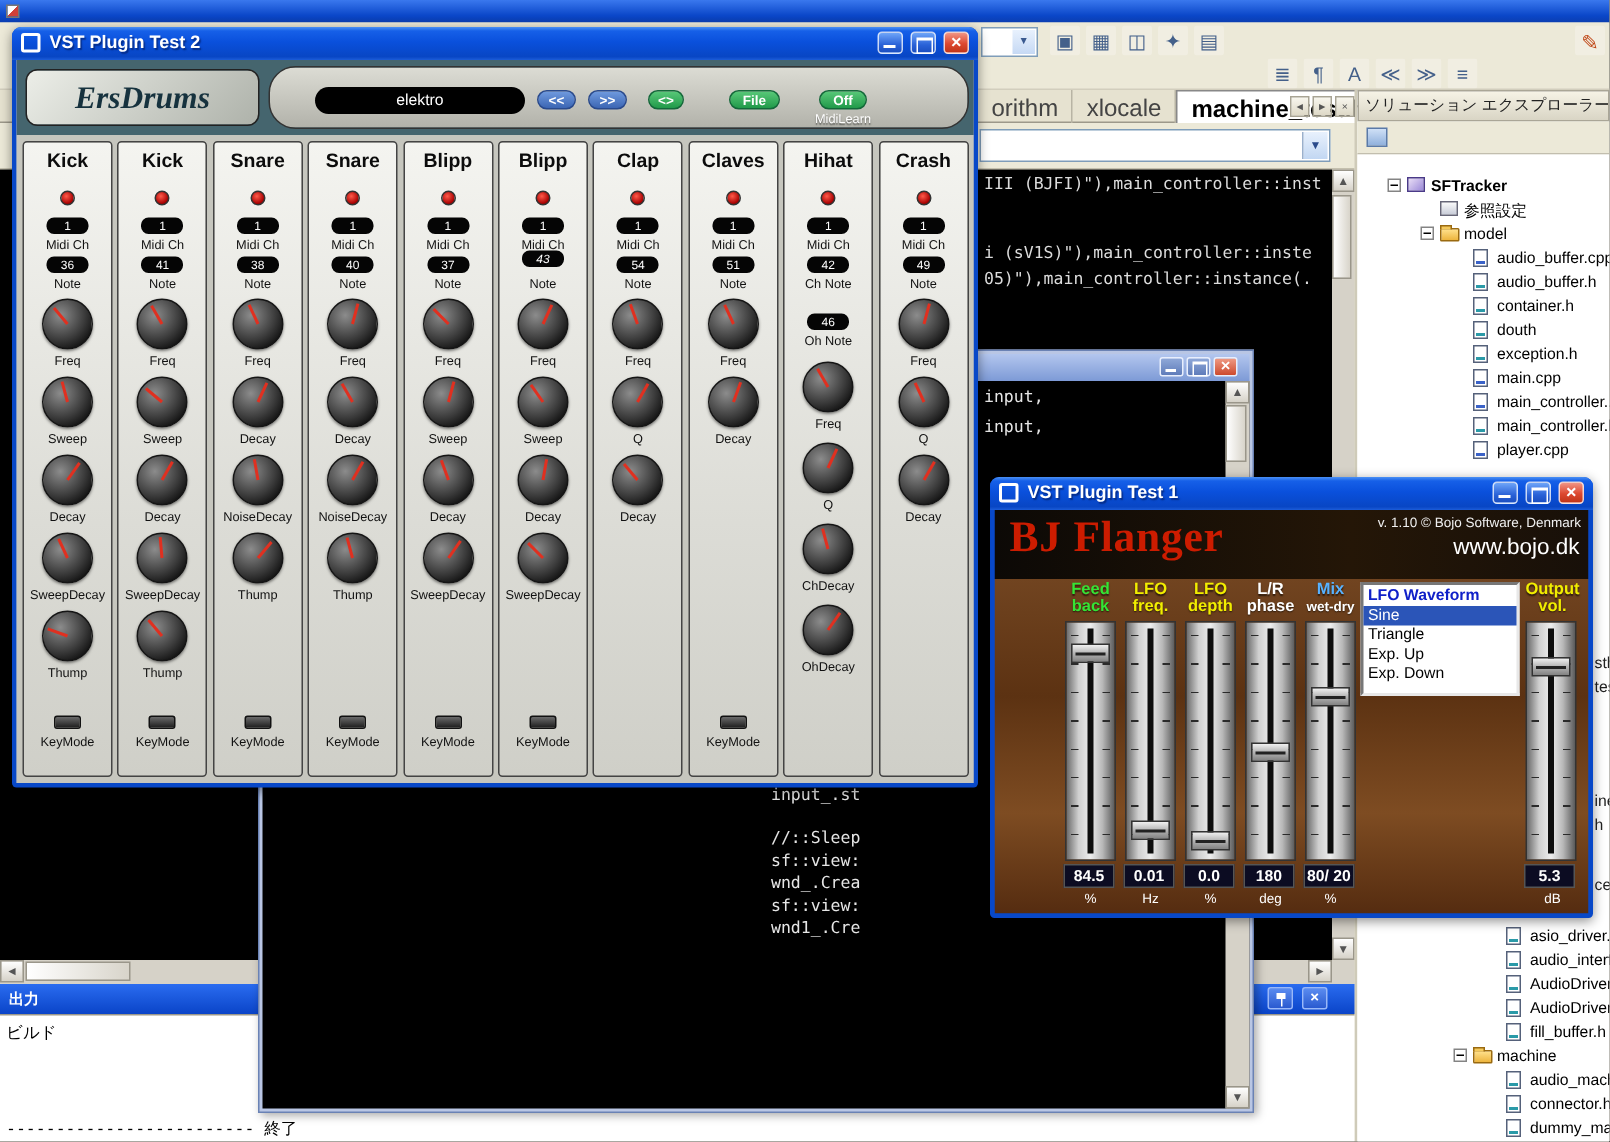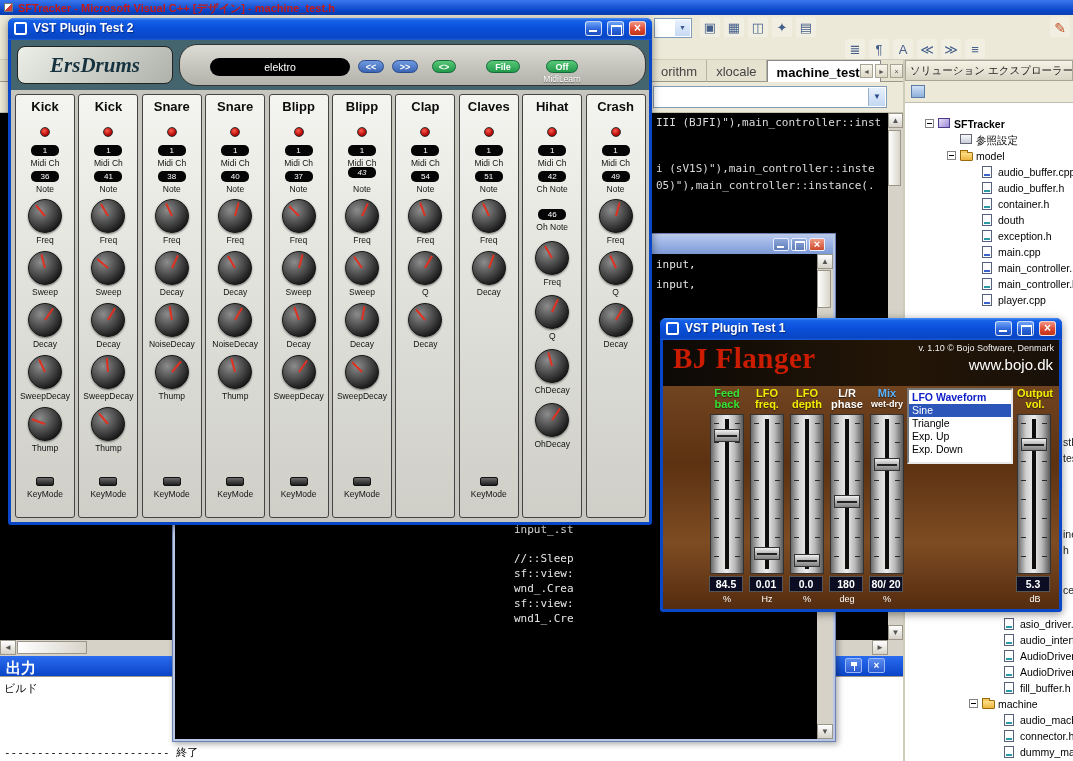--- a/index.html
+++ b/index.html
@@ -18,21 +18,21 @@
   .tb-combo{position:absolute;left:654px;top:3px;width:38px;height:20px;background:#fff;border:1px solid #7f9db9}
   .tb-combo-arrow{position:absolute;right:1px;top:1px;width:15px;height:16px;background:linear-gradient(#e8f1fd,#c6d9f4);color:#3a5a90;font-size:7px;text-align:center;line-height:16px}
   .tb-row1{position:absolute;left:700px;top:2px;height:22px;display:flex;gap:4px}
   .tb-row2{position:absolute;left:845px;top:24px;height:20px;display:flex;gap:4px}
   .tbico{width:20px;height:20px;font-size:13px;line-height:20px;text-align:center;color:#44608a;border:1px solid transparent;border-radius:2px;background:rgba(255,255,255,.25)}
   .tbico.pen{position:absolute;left:1050px;top:2px;font-size:14px}
 
   
   .tabbar{position:absolute;left:0;top:60px;width:903px;height:22px;background:#e6e2d0;border-bottom:1px solid #9c988a}
   .tabs{position:absolute;left:652px;top:0;height:22px;display:flex}
-  .tab{padding:4px 9px 0 9px;font-size:13px;color:#444;border-right:1px solid #b8b4a4;white-space:nowrap}
+  .tab{padding:4px 9px 0 9px;font-size:16px;color:#444;border-right:1px solid #b8b4a4;white-space:nowrap}
   .tab.active{background:#fff;font-weight:bold;color:#000;border:1px solid #888;border-bottom:none}
   .tabnav{position:absolute;left:860px;top:4px;display:flex;gap:2px}
   .tnbtn{width:13px;height:14px;font-size:7px;line-height:13px;text-align:center;color:#555;background:linear-gradient(#f8f6ee,#ddd8c6);border:1px solid #a8a494}
 
   
   .wizbar{position:absolute;left:0;top:82px;width:903px;height:31px;background:#ece9d8;border-bottom:1px solid #c4c0ae}
   .member-combo{position:absolute;left:653px;top:4px;width:234px;height:22px;background:#fff;border:1px solid #7f9db9;font-size:11px;line-height:20px;padding-left:4px;color:#222}
   .combo-btn{position:absolute;right:1px;top:1px;width:17px;height:18px;background:linear-gradient(#e8f1fd,#c2d7f2);border-left:1px solid #9ab0cc;color:#2a4a8a;font-size:8px;text-align:center;line-height:18px}
 
   
@@ -64,21 +64,21 @@
   .t-folder::before{content:"";position:absolute;left:-1px;top:-3px;width:6px;height:2px;background:#f4c95c;border:1px solid #9a6a10;border-bottom:none}
   .t-cpp,.t-h{width:10px;height:12px;background:#fff;border:1px solid #55617a}
   .t-cpp::after,.t-h::after{content:"";position:absolute;left:1px;bottom:1px;width:6px;height:2px}
   .t-cpp::after{background:#3a62c8}
   .t-h::after{background:#2a9aa8}
   .tlabel{position:absolute;top:2px;font-size:10.5px;color:#000;white-space:nowrap}
   .tfrag{position:absolute;left:158px;font-size:10.5px;color:#222;white-space:nowrap}
 
   
   .output-header{position:absolute;left:0;top:656px;width:903px;height:20px;background:linear-gradient(#2a6cf0,#0a44c8);color:#fff}
-  .output-title{position:absolute;left:6px;top:3px;font-size:15px;font-weight:bold}
+  .output-title{position:absolute;left:6px;top:3px;font-size:10px;font-weight:bold}
   .hbtn{position:absolute;top:2px;width:17px;height:15px;background:linear-gradient(#5b8cf0,#2a5ad0);border:1px solid #9ab8f8;border-radius:2px}
   .pinbtn::before{content:"";position:absolute;left:5px;top:3px;width:6px;height:4px;background:#fff}
   .pinbtn::after{content:"";position:absolute;left:8px;top:7px;width:1px;height:5px;background:#fff}
   .xbtn{color:#fff;font-size:10px;text-align:center;line-height:13px;font-weight:bold}
   .output-body{position:absolute;left:0;top:676px;width:903px;height:85px;background:#fff;border-top:1px solid #9c988a}
   .out-combo{position:absolute;left:4px;top:4px;font-size:11px;color:#000}
   .out-line{position:absolute;left:4px;top:68px;font-size:11px;color:#000;font-family:"DejaVu Sans Mono",monospace;white-space:pre}
 
   
   .console{position:absolute;left:172px;top:233px;width:664px;height:509px;background:#b9c6e4;border:1px solid #6a82b4;z-index:20;box-shadow:2px 2px 6px rgba(0,0,0,.35)}
@@ -149,21 +149,20 @@
   .waveitem{height:13px;font-size:10.5px;line-height:13px;padding-left:3px;color:#000;white-space:nowrap}
   .waveitem.sel{background:#2b55b8;color:#fff}
 </style>
 </head>
 <body>
 
 <div id="screen">
 
   <div class="ide-titlebar">
     <span class="ide-title-icon"></span>
-    <span class="ide-title-text">SFTracker - Microsoft Visual C++ [デザイン] - machine_test.h</span>
   </div>
 
   <div class="ide-toolbar">
     <div class="tb-combo">
         <span class="tb-combo-arrow">▼</span>
       </div>
     <div class="tb-row1">
         <div class="tbico">▣</div>
         <div class="tbico">▦</div>
         <div class="tbico">◫</div>

